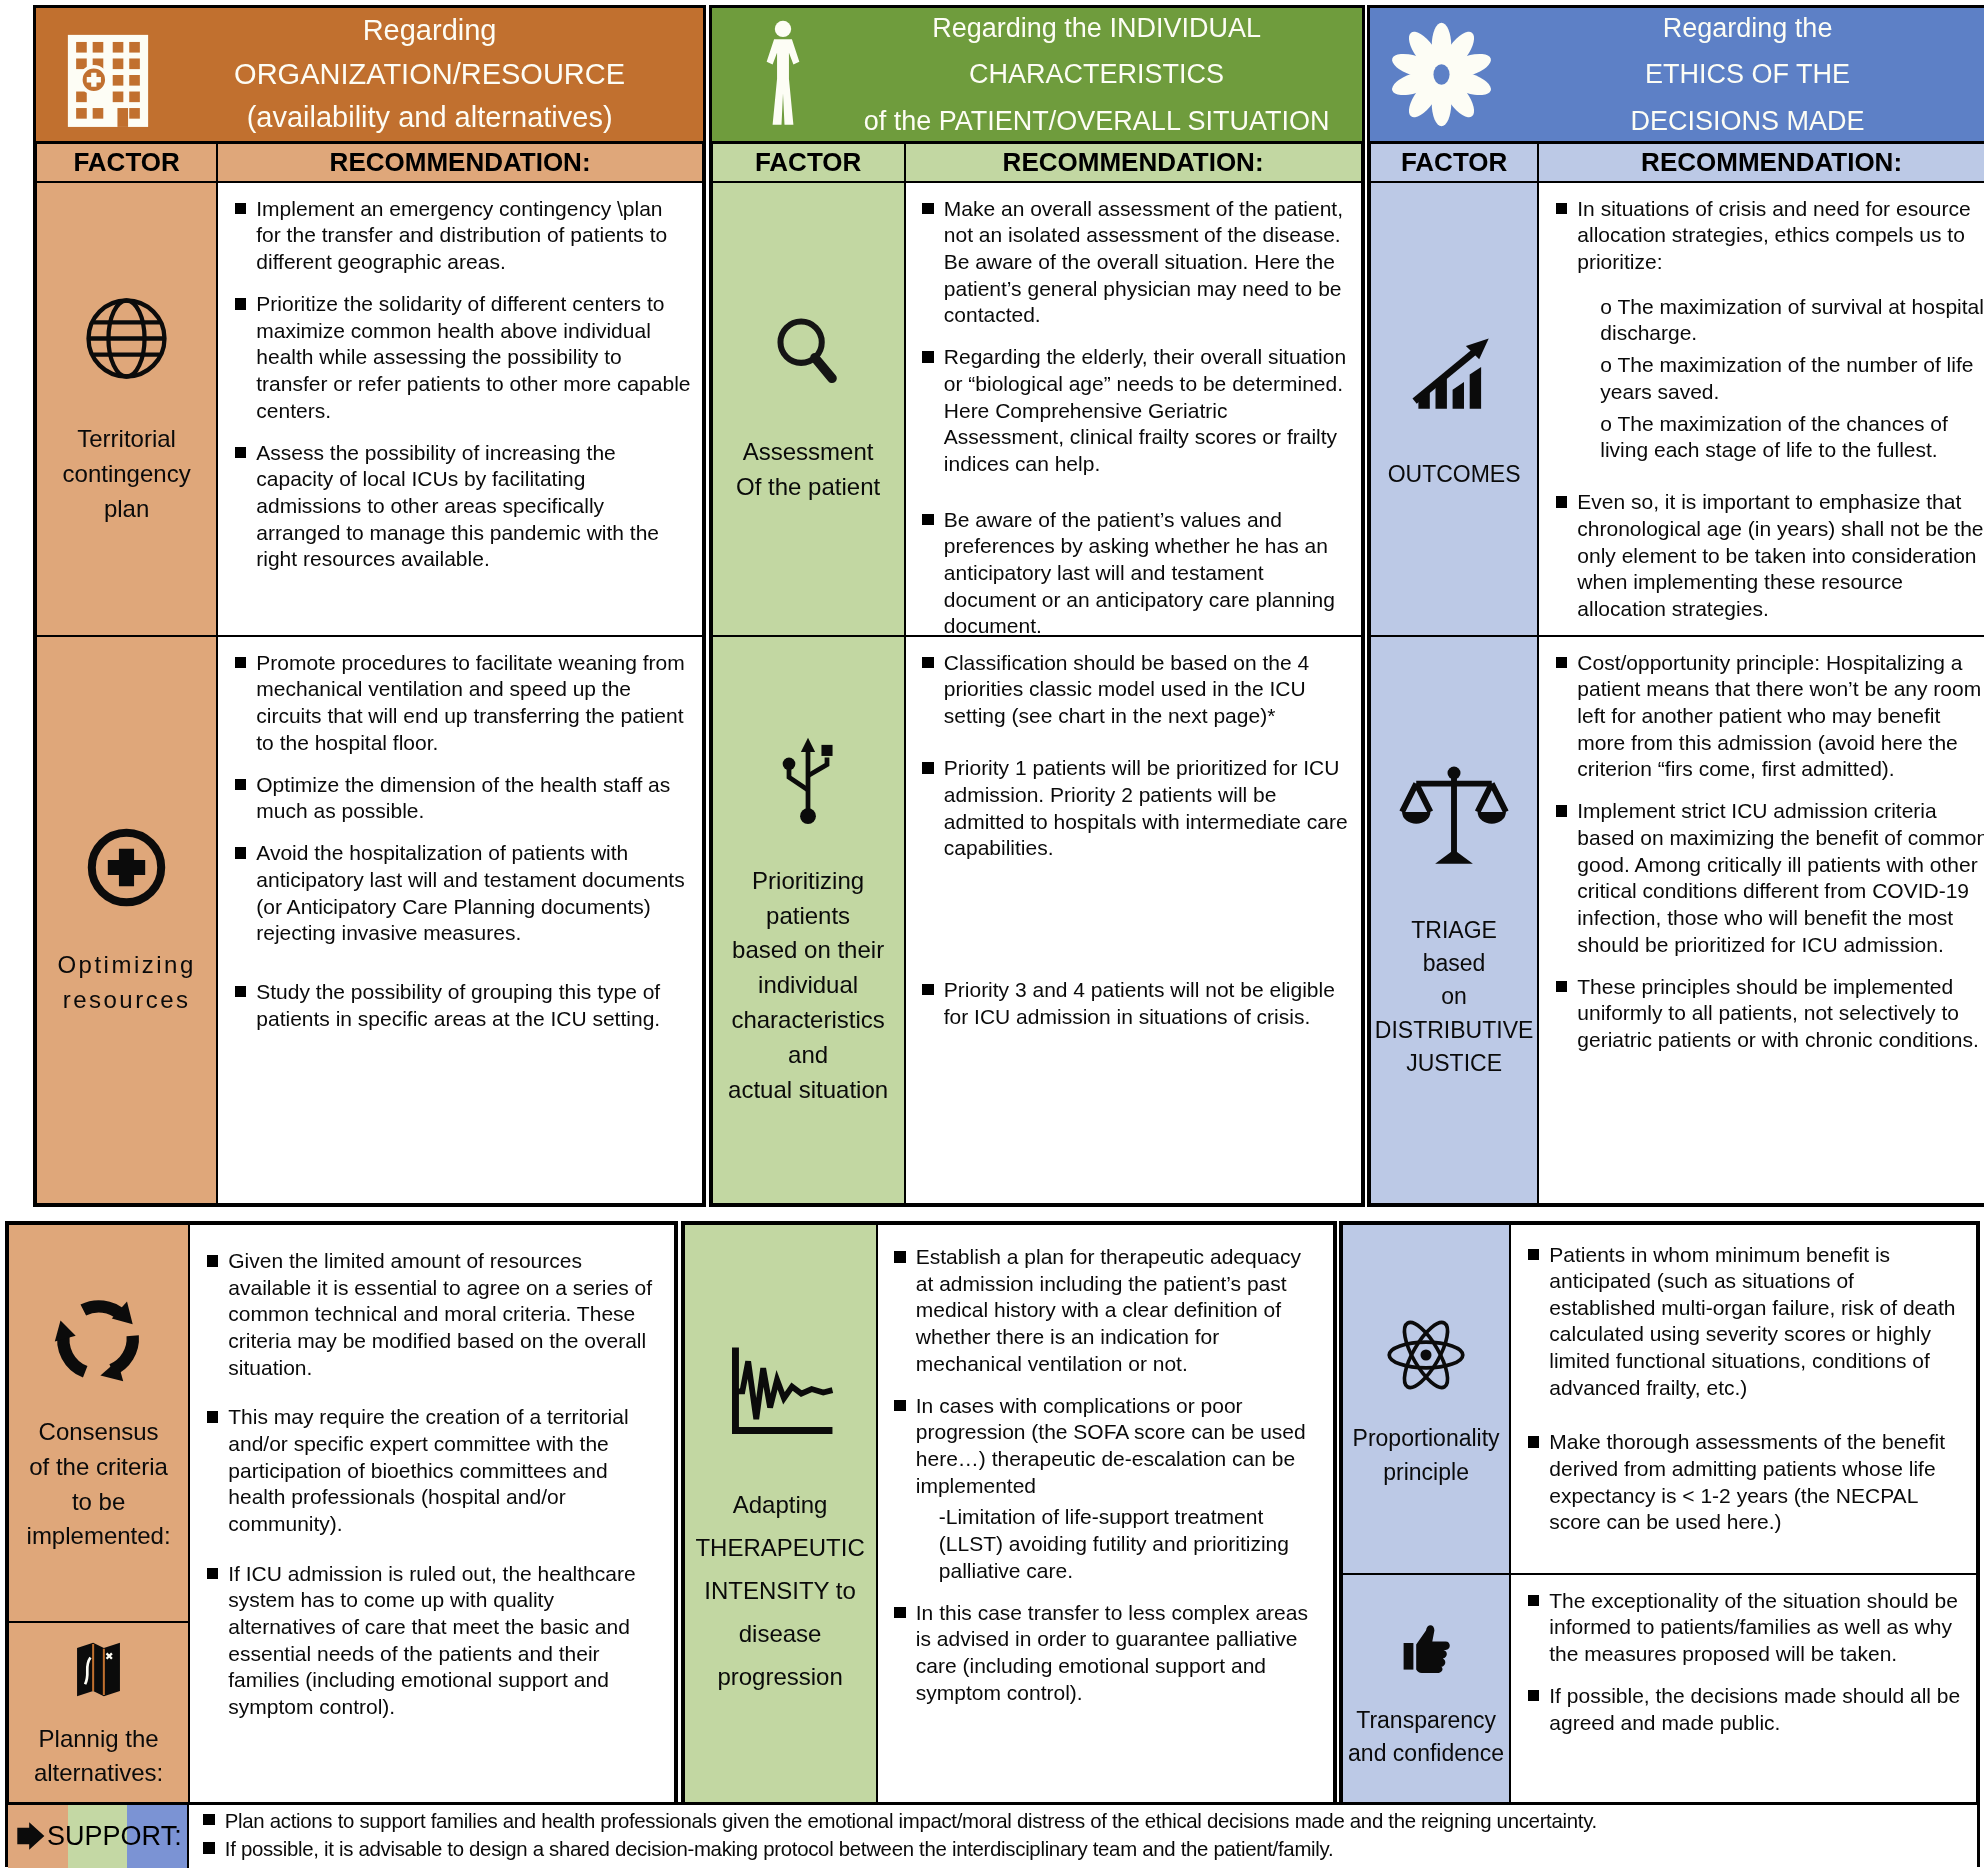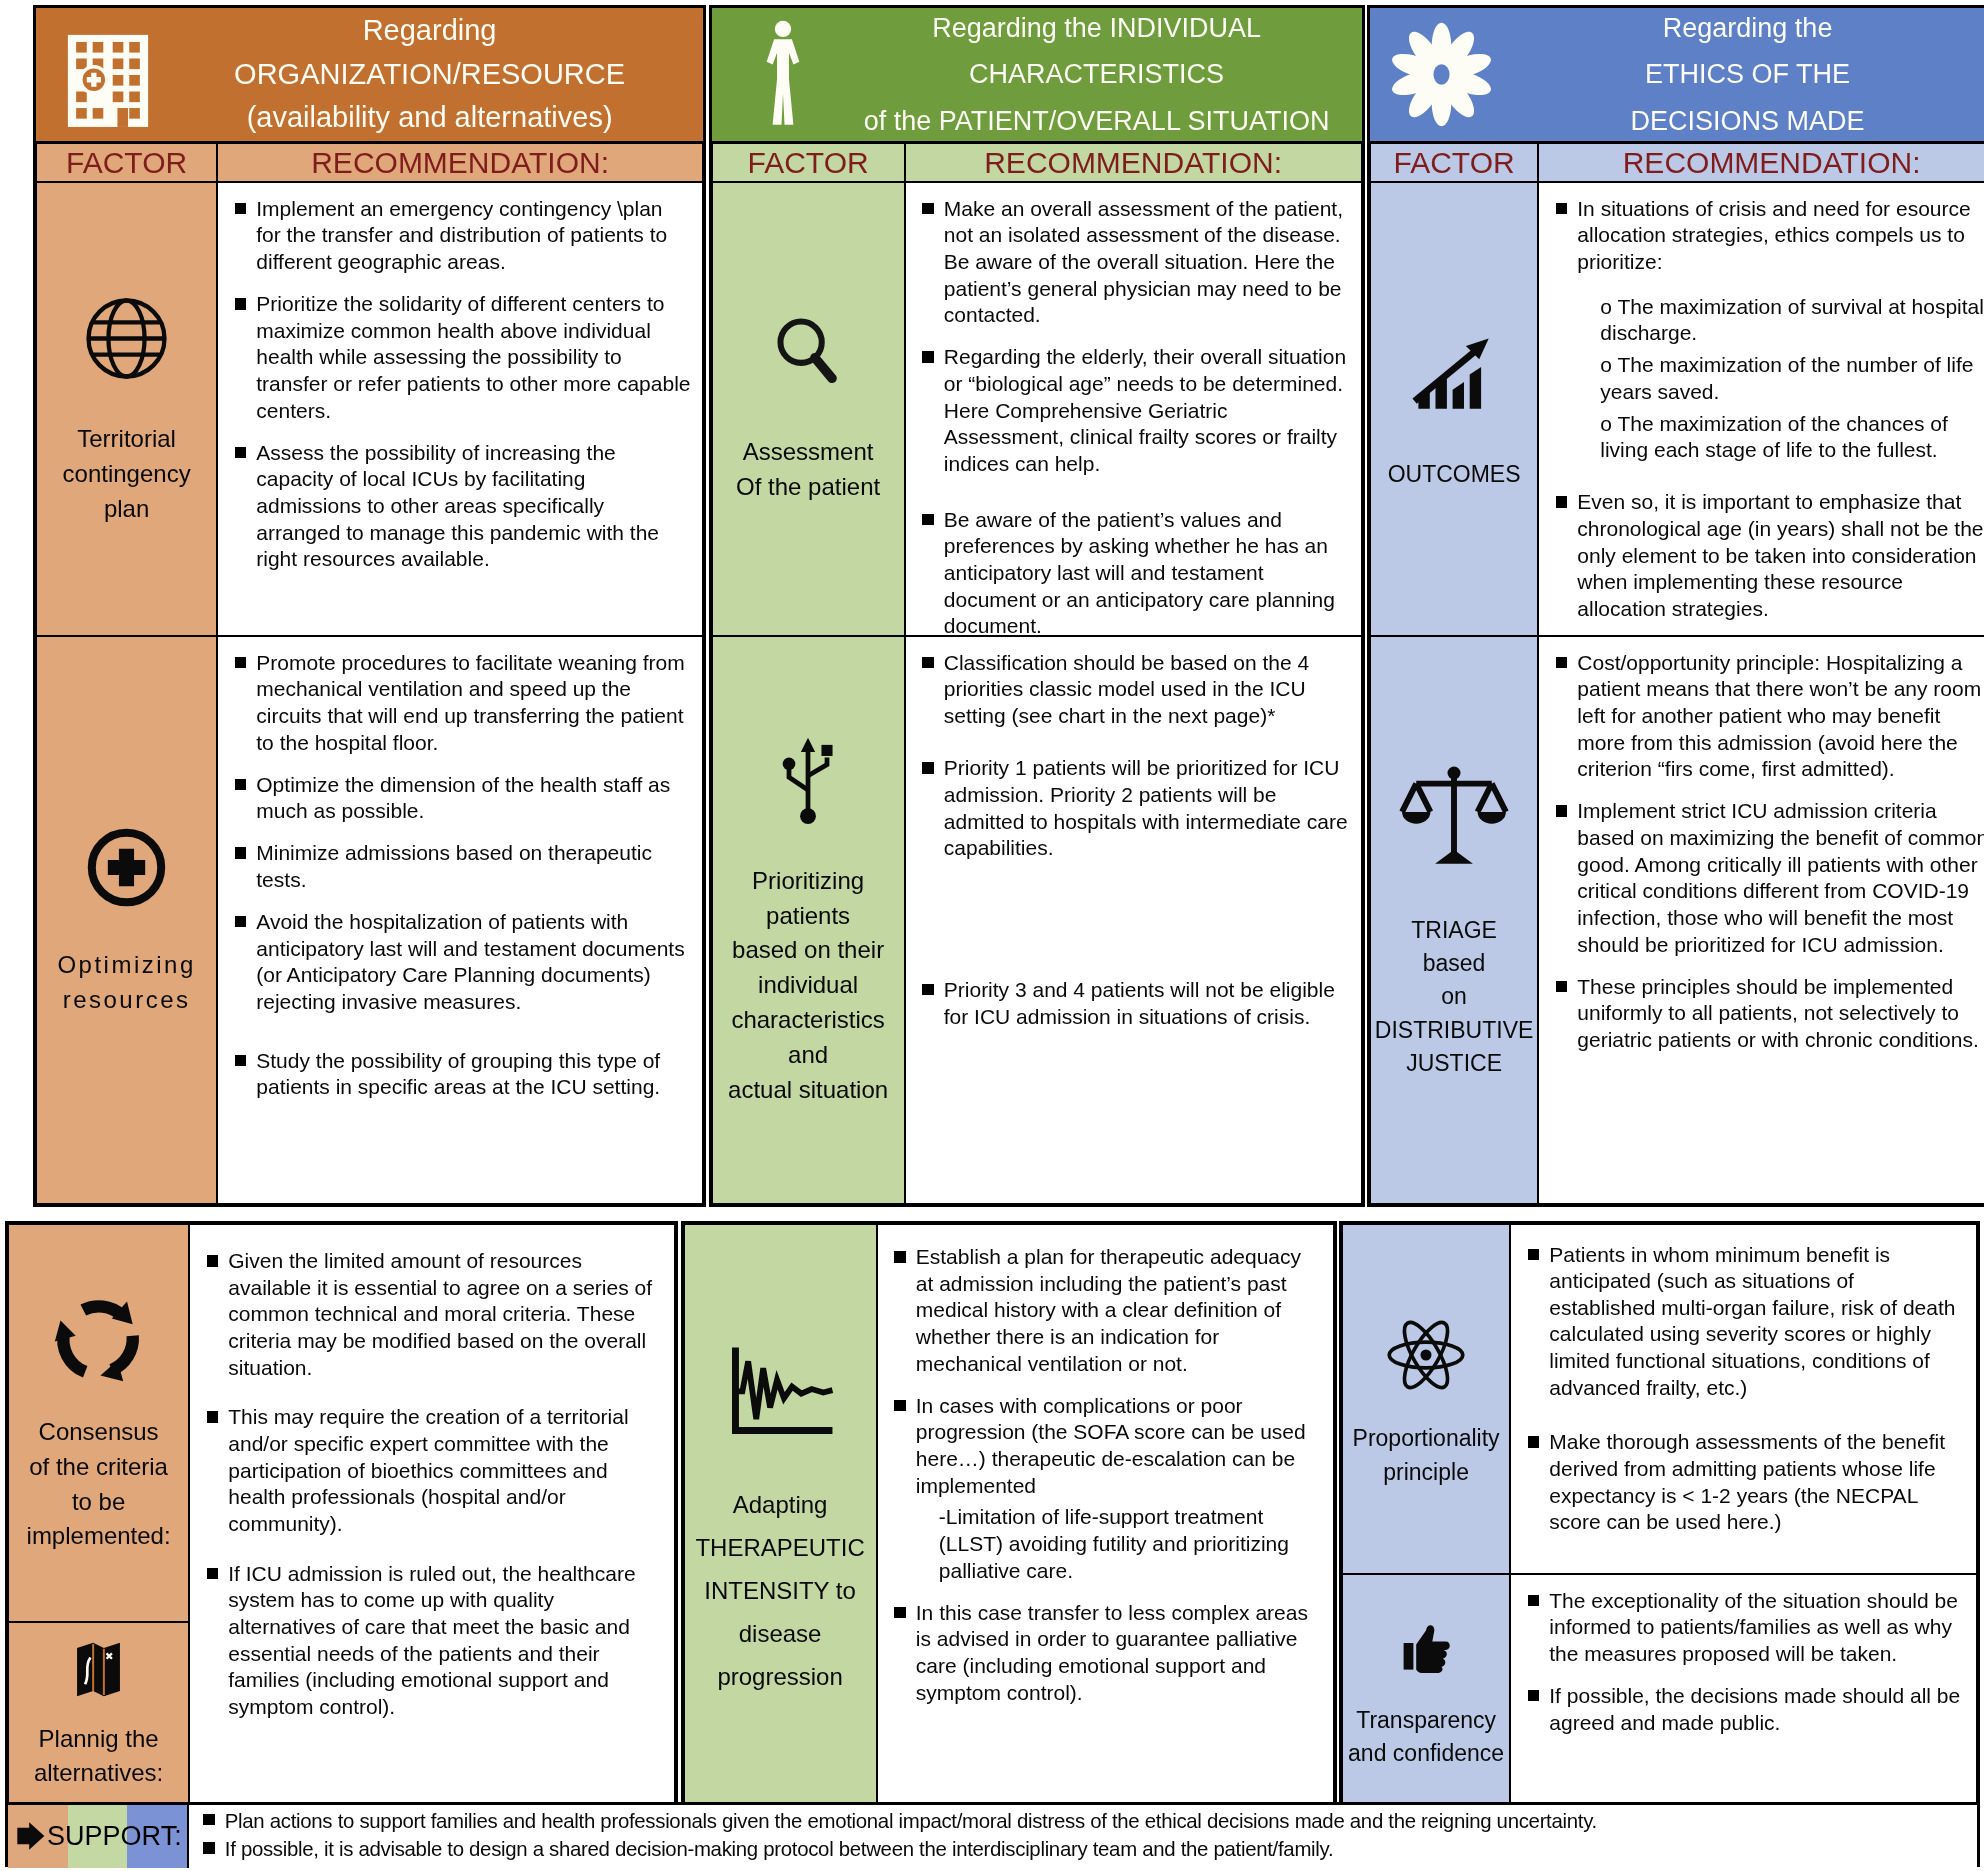--- a/index.html
+++ b/index.html
@@ -23,21 +23,21 @@
   .org .hdr { background:#c1702f; }
   .ind .hdr { background:#6f9c3d; }
   .eth .hdr { background:#5d80c6; }
   .hdr .hicon { flex:0 0 143px; display:flex; justify-content:center; align-items:center; }
   .hdr .ttl { flex:1; text-align:center; padding-right:23px; }
   .org .ttl { font-size:29px; line-height:1.5; }
   .ind .ttl { font-size:27px; line-height:1.72; }
   .eth .ttl { font-size:27px; line-height:1.72; }
 
   .sh { border:1.9px solid #000; display:flex; align-items:center; justify-content:center;
-        font-size:30px; color:#7f1d1d; }
+        font-size:26px; color:#000000;font-weight:bold; }
   .org .sh, .org .fcell { background:#dfa77a; }
   .ind .sh, .ind .fcell { background:#c2d7a2; }
   .eth .sh, .eth .fcell { background:#bcc9e6; }
 
   .fcell { border:1.9px solid #000; display:flex; flex-direction:column; align-items:center;
            justify-content:center; text-align:center; gap:36px; padding:12.7px 3.8px; }
   .fcell .ficon { display:flex; justify-content:center; }
   .flabel { font-size:24px; line-height:1.45; }
   .flabel.sp  { letter-spacing:2.5px; }
   .flabel.big { font-size:29px; }
@@ -163,25 +163,20 @@
             <div class="tx">Promote procedures to facilitate weaning from mechanical ventilation and speed up the circuits that will end up transferring the patient to the hospital floor.</div>
           </div>
         </div>
       <div class="b">
           <div class="bw">
             <div class="tx">Optimize the dimension of the health staff as much as possible.</div>
           </div>
         </div>
       <div class="b">
           <div class="bw">
-            <div class="tx">Minimize admissions based on therapeutic tests.</div>
-          </div>
-        </div>
-      <div class="b">
-          <div class="bw">
             <div class="tx">Avoid the hospitalization of patients with anticipatory last will and testament documents (or Anticipatory Care Planning documents) rejecting invasive measures.</div>
           </div>
         </div>
       <div class="b" style="margin-top:32px">
           <div class="bw">
             <div class="tx">Study the possibility of grouping this type of patients in specific areas at the ICU setting.</div>
           </div>
         </div>
     </div>
   </div>

